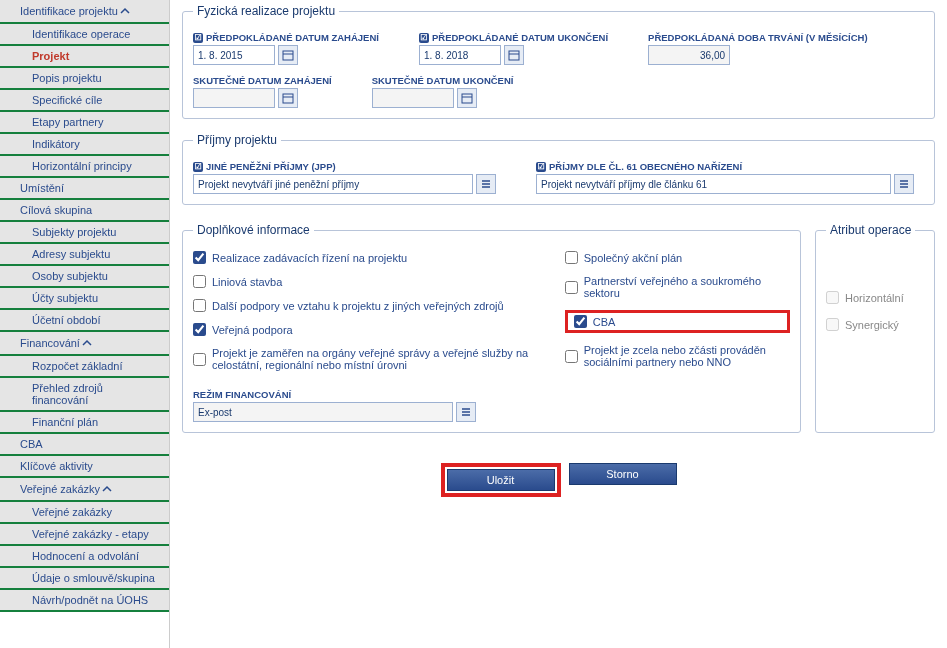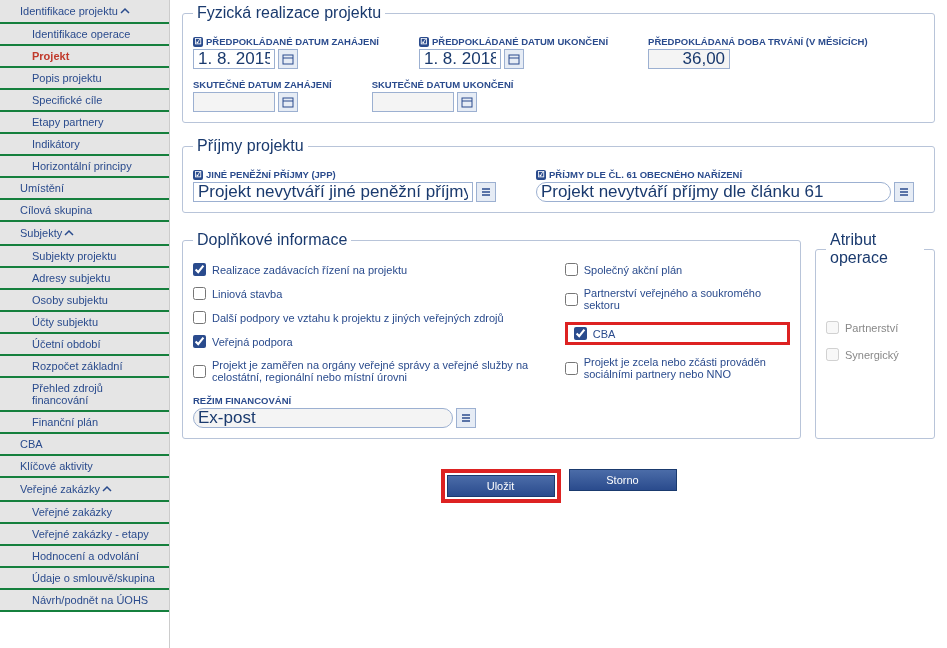--- a/index.html
+++ b/index.html
@@ -54,21 +54,21 @@
     overflow: auto;
   }
   fieldset {
     border: 1px solid #b8c4d9;
     border-radius: 3px;
     margin: 4px 0 14px 0;
     padding: 14px 10px 10px 10px;
     position: relative;
   }
   legend {
-    font-size: 16px;
+    font-size: 12px;
     color: #1a3a6e;
     padding: 0 4px;
   }
   .row { display: flex; flex-wrap: wrap; gap: 20px 40px; }
   .field { display: flex; flex-direction: column; }
   .field label {
     font-size: 9.5px;
     font-weight: bold;
     color: #2a4b8d;
     text-transform: uppercase;
@@ -87,28 +87,28 @@
     color: #fff;
     border-radius: 2px;
     font-size: 8px;
     font-weight: bold;
   }
   .input-wrap { display: flex; align-items: center; gap: 3px; }
   input[type=text] {
     border: 1px solid #9cb0d1;
     background: #fff;
     padding: 2px 4px;
-    font-size: 17px;
+    font-size: 10px;
     color: #1a3a6e;
     height: 20px;
   }
   input[type=text].date { width: 82px; }
   input[type=text].num { width: 82px; text-align: right; }
   input[type=text].wide { width: 280px; }
-  input[type=text].xwide { width: 355px; border-radius: 10px; }
+  input[type=text].xwide { width: 355px; }
   input[type=text].med { width: 130px; }
   input[type=text].empty { background: #f4f4f4; }
   .icon-btn {
     width: 20px;
     height: 20px;
     border: 1px solid #9cb0d1;
     background: #e6ecf5;
     display: inline-flex;
     align-items: center;
     justify-content: center;
@@ -187,42 +187,42 @@
     </div>
     <div class="nav-item sub">
       <span>Horizontální principy</span>
     </div>
     <div class="nav-item">
       <span>Umístění</span>
     </div>
     <div class="nav-item">
       <span>Cílová skupina</span>
     </div>
+    <div class="nav-item sub">
+      <span>Subjekty projektu</span>
+    </div>
+    <div class="nav-item sub">
+      <span>Adresy subjektu</span>
+    </div>
+    <div class="nav-item sub">
+      <span>Osoby subjektu</span>
+    </div>
+    <div class="nav-item sub">
+      <span>Účty subjektu</span>
+    </div>
+    <div class="nav-item sub">
+      <span>Účetní období</span>
+    </div>
     <div class="nav-item header">
-      <span>Subjekty</span>
+      <span>Financování</span>
       <span class="chevron">
         <svg width="14" height="14" viewBox="0 0 14 14">
           <polyline points="3,9 7,5 11,9" fill="none" stroke="#2a4b8d" stroke-width="1.5"></polyline>
         </svg>
       </span>
-    </div>
-    <div class="nav-item sub">
-      <span>Subjekty projektu</span>
-    </div>
-    <div class="nav-item sub">
-      <span>Adresy subjektu</span>
-    </div>
-    <div class="nav-item sub">
-      <span>Osoby subjektu</span>
-    </div>
-    <div class="nav-item sub">
-      <span>Účty subjektu</span>
-    </div>
-    <div class="nav-item sub">
-      <span>Účetní období</span>
     </div>
     <div class="nav-item sub">
       <span>Rozpočet základní</span>
     </div>
     <div class="nav-item sub">
       <span>Přehled zdrojů financování</span>
     </div>
     <div class="nav-item sub">
       <span>Finanční plán</span>
     </div>
@@ -409,43 +409,43 @@
                 <input type="checkbox" checked="" style="">
                 <span>CBA</span>
               </label>
           </span>
           <label class="check-item">
               <input type="checkbox" style="">
               <span>Projekt je zcela nebo zčásti prováděn sociálními partnery nebo NNO</span>
             </label>
         </div>
       </div>
-      <div class="field" style="margin-top:12px;">
+      <div class="field" style="margin-top:18px;">
         <label>
             <span>REŽIM FINANCOVÁNÍ</span>
           </label>
         <div class="input-wrap">
-          <input type="text" class="med empty" style="width: 260px; border-radius: 10px;" readonly="" value="Ex-post">
+          <input type="text" class="med empty" style="width: 260px;" readonly="" value="Ex-post">
           <span class="icon-btn">
               <svg width="12" height="12" viewBox="0 0 12 12">
                 <line x1="2" y1="3" x2="10" y2="3" stroke="#2a4b8d" stroke-width="1.5"></line>
                 <line x1="2" y1="6" x2="10" y2="6" stroke="#2a4b8d" stroke-width="1.5"></line>
                 <line x1="2" y1="9" x2="10" y2="9" stroke="#2a4b8d" stroke-width="1.5"></line>
               </svg>
             </span>
         </div>
       </div>
     </fieldset>
 
     <fieldset class="side-fieldset">
       <legend>Atribut operace</legend>
       <div class="attr-col" style="padding-top:40px;">
         <label class="check-item">
             <input type="checkbox" disabled="" style="">
-            <span>Partnerství</span>
+            <span>Horizontální</span>
           </label>
         <label class="check-item">
             <input type="checkbox" disabled="" style="">
             <span>Synergický</span>
           </label>
       </div>
     </fieldset>
   </div>
 
   <div class="btn-row">

